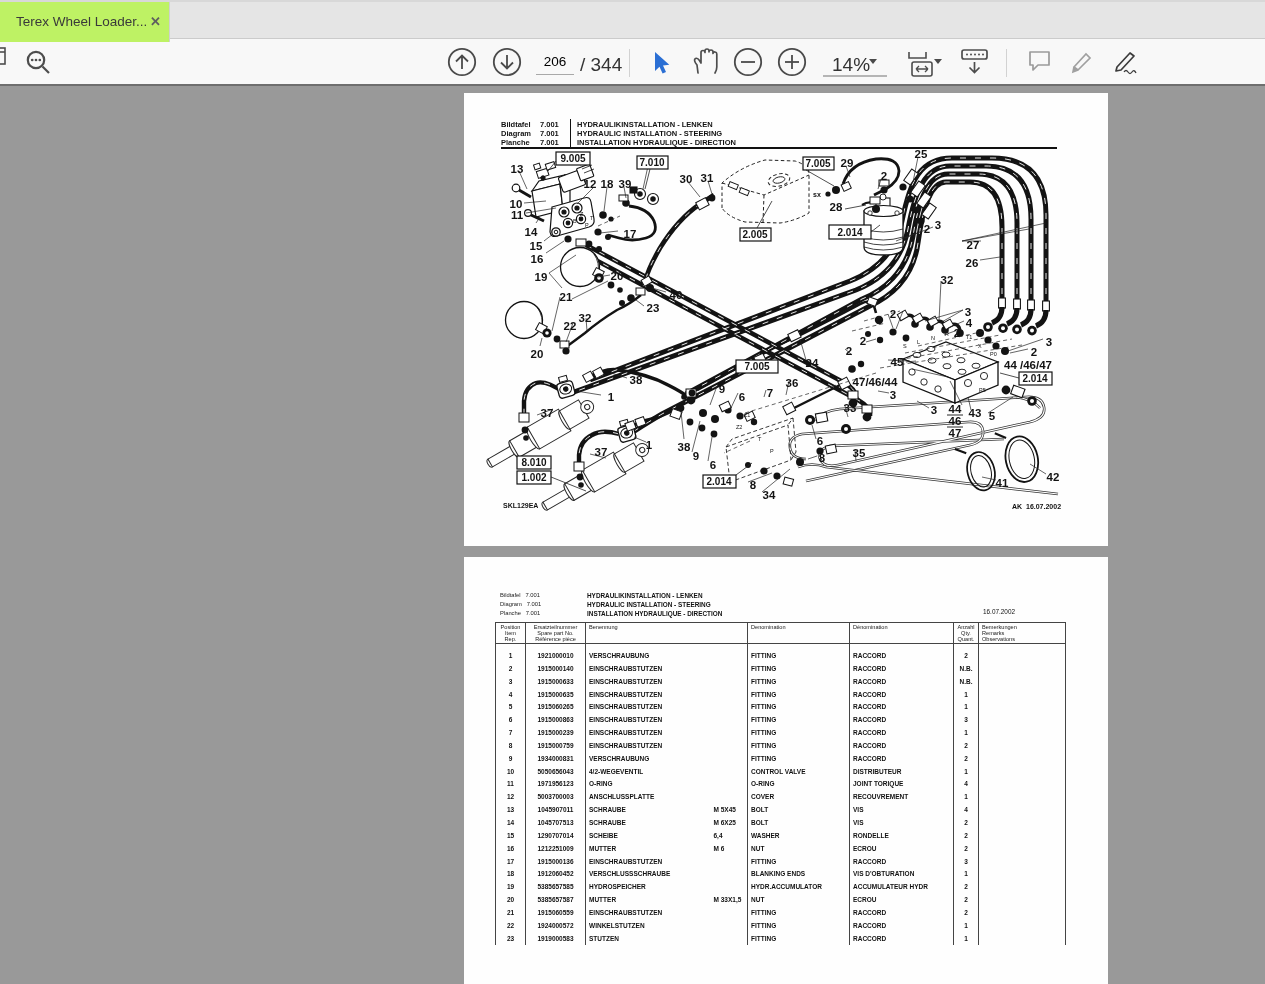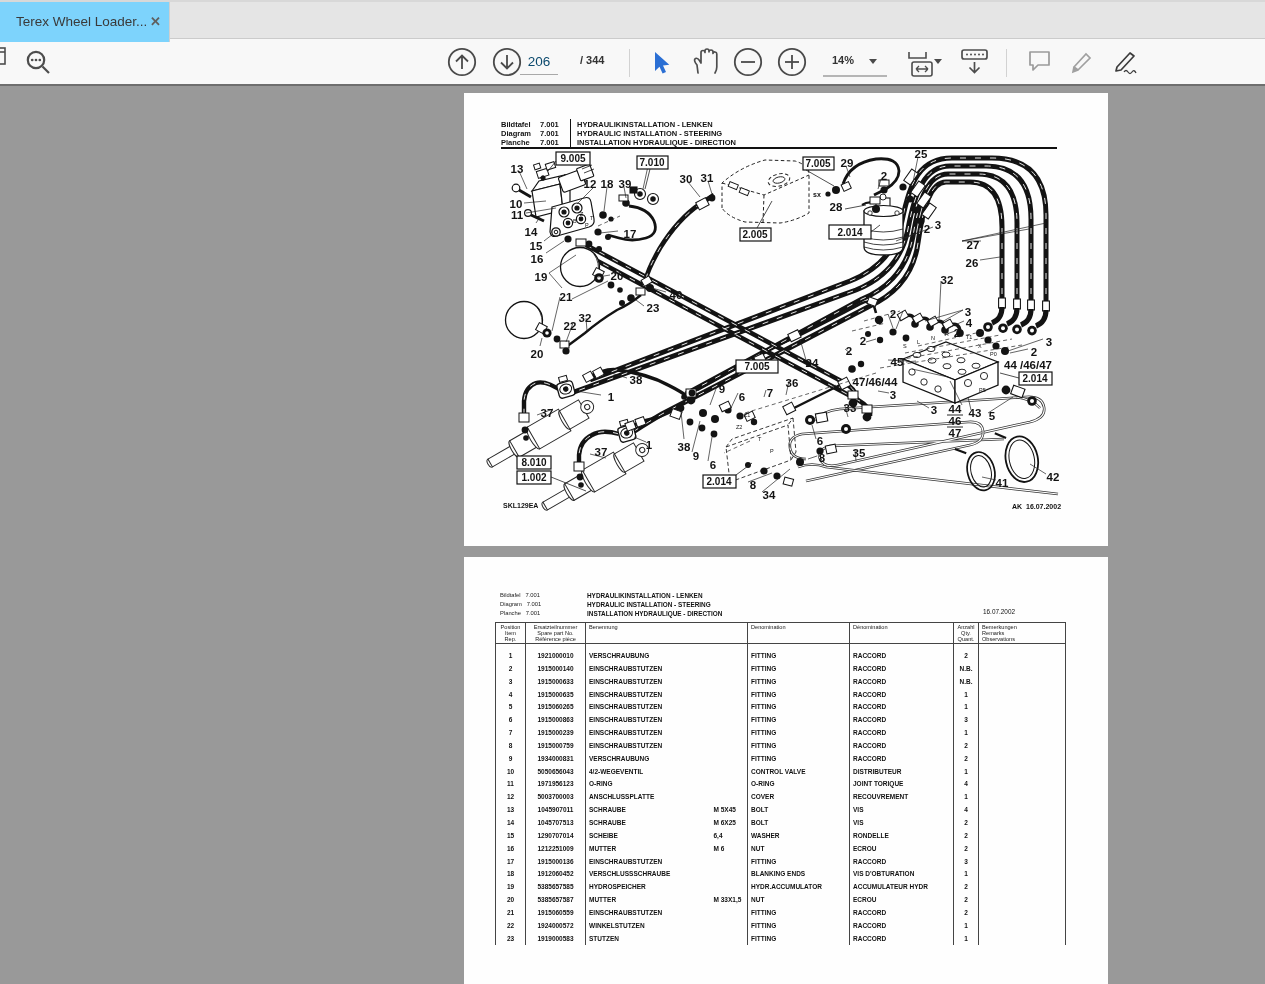--- a/index.html
+++ b/index.html
@@ -1,27 +1,27 @@
 <!DOCTYPE html>
 <html><head>
 <meta charset="utf-8">
 <style>
   * { margin:0; padding:0; box-sizing:border-box; }
   html,body { width:1265px; height:984px; overflow:hidden; font-family:"Liberation Sans", sans-serif; }
   #app { position:relative; width:1265px; height:984px; background:#999; }
   
   #tabbar { position:absolute; left:0; top:0; width:1265px; height:39px; background:#e5e5e5; border-top:2px solid #d8d8d8; border-bottom:1px solid #cbcbcb; }
-  #tab { position:absolute; left:0; top:0; width:170px; height:40px; background:#7dd3fc; border-right:1px solid #cfcfcf; z-index:2; }
+  #tab { position:absolute; left:0; top:0; width:170px; height:40px; background:#bef264; border-right:1px solid #cfcfcf; z-index:2; }
   #tabtitle { position:absolute; left:16px; top:12px; font-size:13.5px; color:#3a3a3a; }
   #tabx { position:absolute; left:150px; top:12px; font-size:13px; color:#5f5f5f; font-weight:bold; }
   
   #toolbar { position:absolute; left:0; top:39px; width:1265px; height:47px; background:#f8f8f8; border-bottom:2px solid #6e6e6e; }
   .sep { position:absolute; top:10px; width:1px; height:28px; background:#d2d2d2; }
-  #pagenum { position:absolute; left:520px; top:11px; width:38px; height:25px; font-size:13.5px; color:#0c4a6e; text-align:center; line-height:24px; border-bottom:1.5px solid #a8a8a8; }
-  .tbtext { position:absolute; font-size:11px; color:#333;font-weight:bold; }
+  #pagenum { position:absolute; left:536px; top:11px; width:38px; height:25px; font-size:13.5px; color:#000000; text-align:center; line-height:24px; border-bottom:1.5px solid #a8a8a8; }
+  .tbtext { position:absolute; font-size:19px; color:#333; }
   
   #content { position:absolute; left:0; top:88px; width:1265px; height:896px; background:#999; }
   .page { position:absolute; background:#fefefe; }
   #page1 { left:464px; top:5px; width:644px; height:453px;padding-left:32px; }
   #page2 { left:464px; top:469px; width:644px; height:427px; }
   
   .h1col { position:absolute; font-size:7.5px; font-weight:bold; color:#111; line-height:8.8px; }
   
   #ptable { position:absolute; left:31px; top:65px; border-collapse:collapse; table-layout:fixed; }
   #ptable td { border:0; font-size:6.5px; color:#1a1a1a; white-space:nowrap; overflow:visible; padding:0; height:12.85px; vertical-align:middle; }

